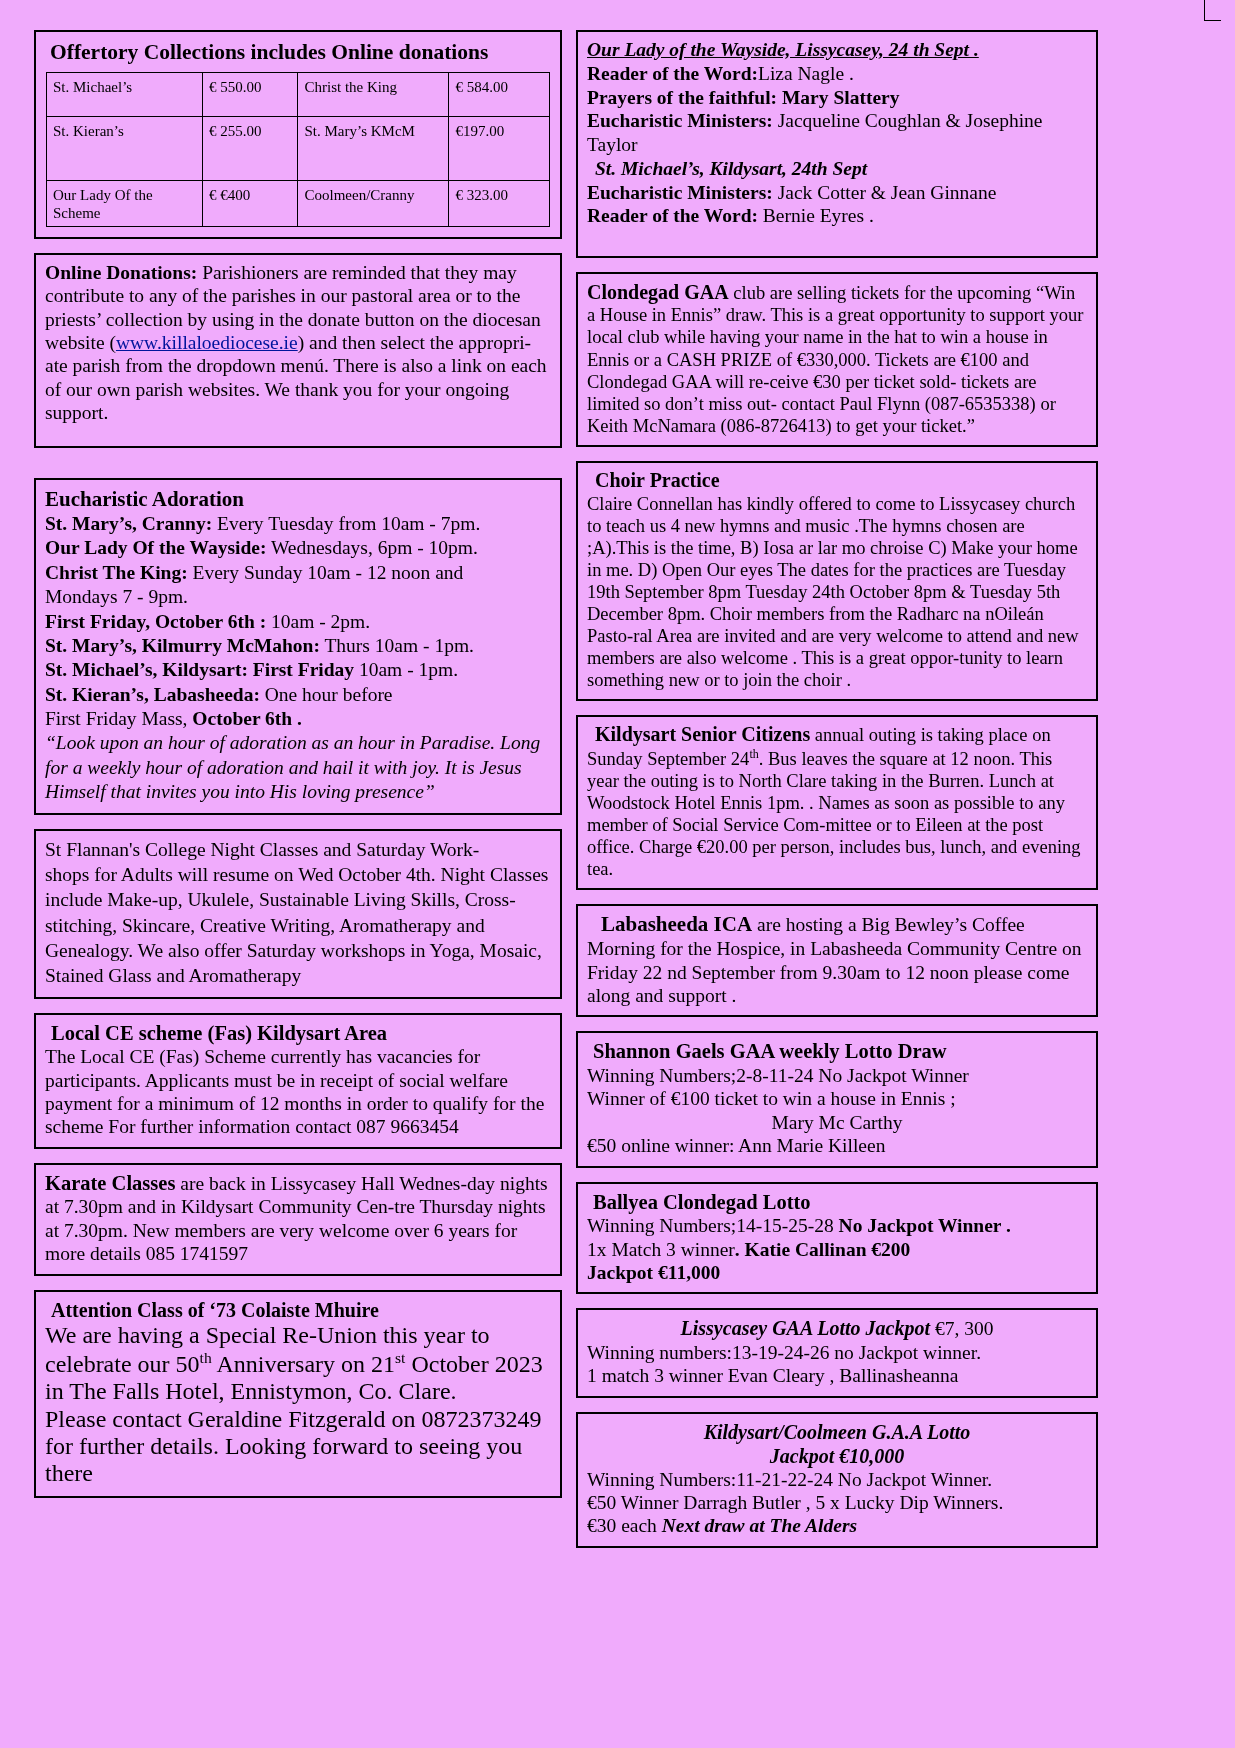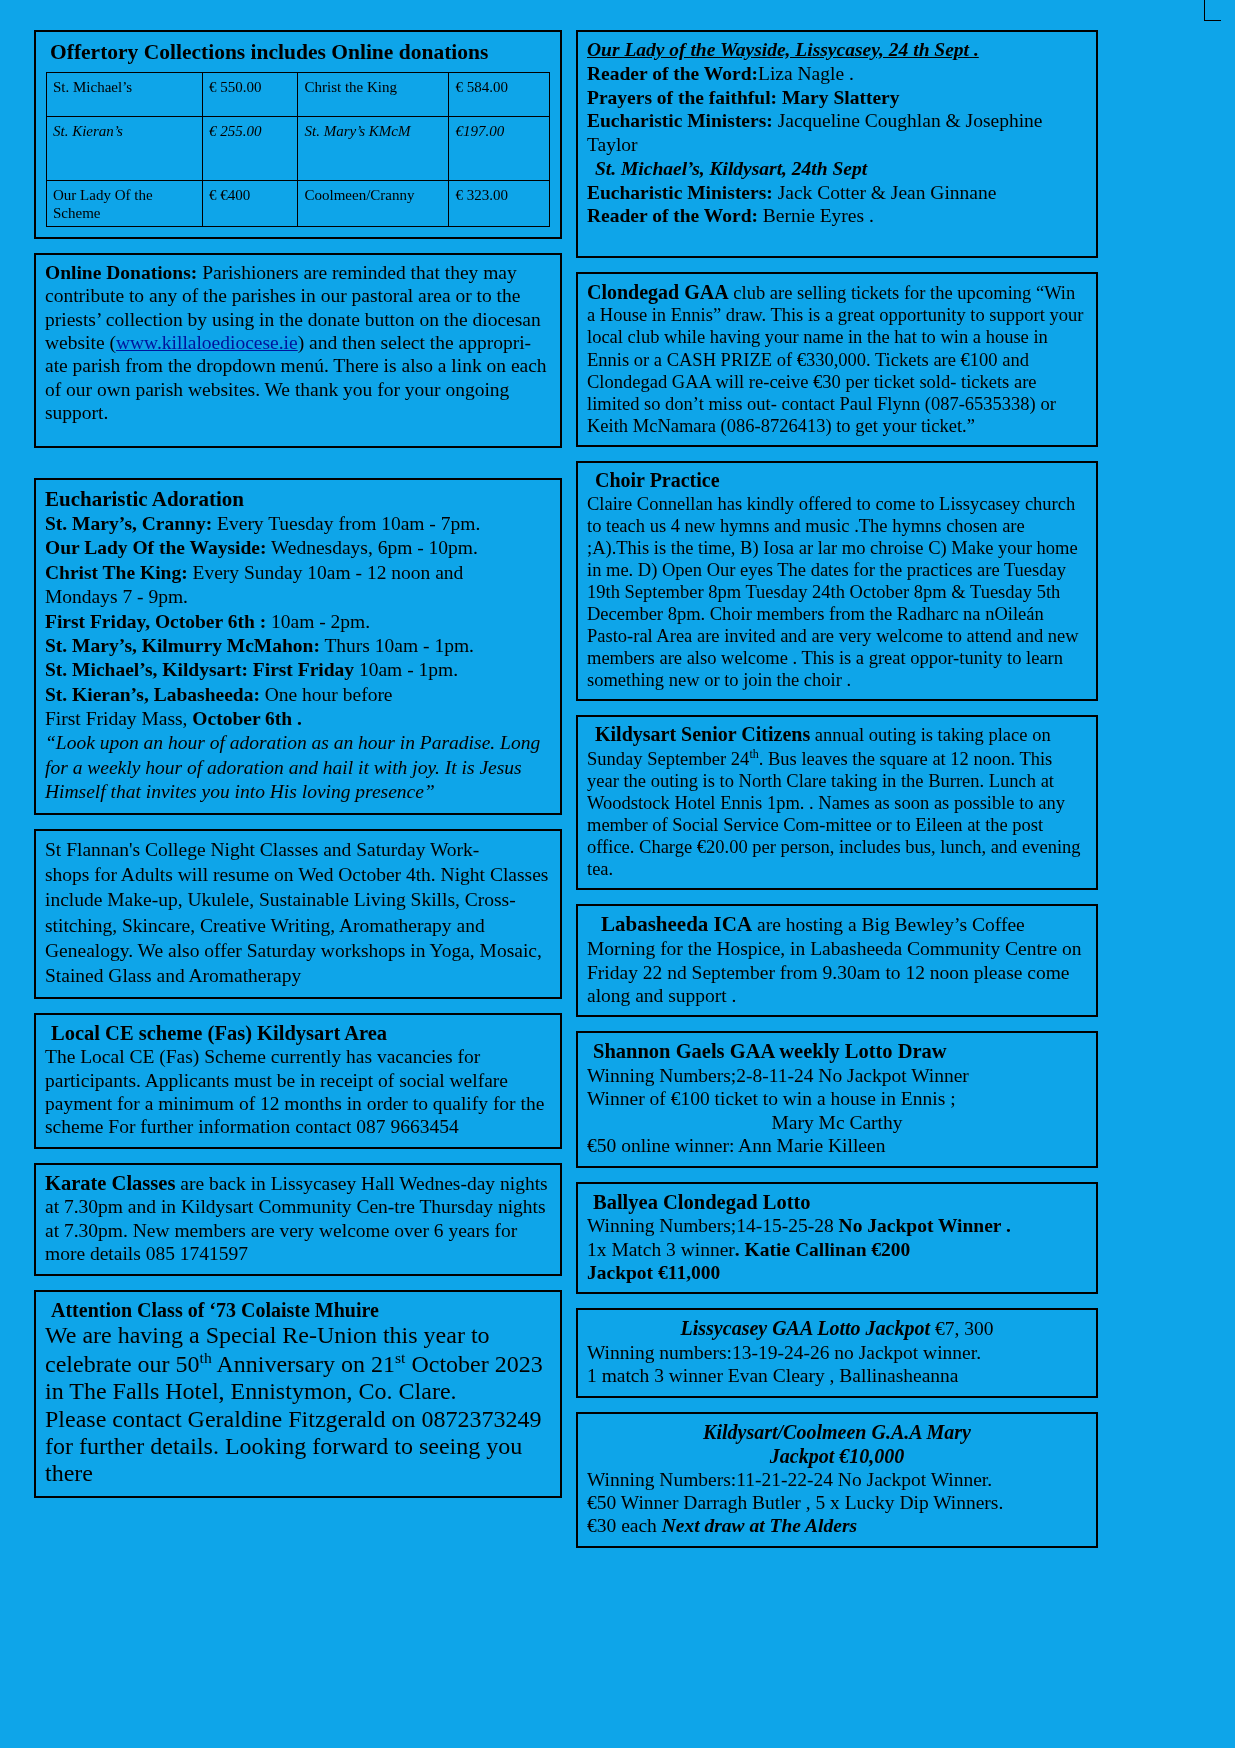--- a/index.html
+++ b/index.html
@@ -9,21 +9,21 @@
   }
   body {
     font-family: "Liberation Serif", serif;
     color: #000000;
   }
   #page {
     position: relative;
     width: 1235px;
     height: 1748px;
     margin: 0 auto;
-    background: #0ea5e9;
+    background: #f0abfc;
     box-sizing: border-box;
     padding: 30px 26px 20px 34px;
   }
   .corner-mark {
     position: absolute;
     top: 0px;
     right: 14px;
     width: 16px;
     height: 20px;
     border-left: 1px solid #000;
@@ -67,21 +67,21 @@
   table.offertory td {
     border: 1px solid #000;
     padding: 5px 6px 4px 6px;
     vertical-align: top;
     height: 34px;
   }
   table.offertory td.c1 { width: 31%; }
   table.offertory td.c2 { width: 19%; }
   table.offertory td.c3 { width: 30%; }
   table.offertory td.c4 { width: 20%; }
-  table.offertory tr.tall td { height: 54px; font-style: italic; }
+  table.offertory tr.tall td { height: 54px; }
 
   .mass-box { font-size: 19.5px; line-height: 1.22; }
   .mass-box .hdr { font-weight: bold; font-style: italic; text-decoration: underline; }
 
   .link { text-decoration: underline; color: #00149c; }
 
   .adoration-box { line-height: 1.25; margin-top: 30px; }
   .adoration-quote { font-style: italic; line-height: 1.25; }
 
   .choir-box { font-size: 18.5px; line-height: 1.19; }
@@ -219,21 +219,21 @@
         <p class="b">Jackpot €11,000</p>
       </div>
 
       <div class="box">
         <p class="center"><span class="bi" style="font-size:20px;">Lissycasey GAA Lotto  Jackpot </span><span>€7, 300</span></p>
         <p>Winning numbers:13-19-24-26 no Jackpot winner.</p>
         <p> 1 match 3 winner   Evan Cleary ,   Ballinasheanna</p>
       </div>
 
       <div class="box">
-        <p class="bi center" style="font-size:20px;">Kildysart/Coolmeen G.A.A Mary</p>
+        <p class="bi center" style="font-size:20px;">Kildysart/Coolmeen G.A.A Lotto</p>
         <p class="bi center" style="font-size:20px;">Jackpot  €10,000</p>
         <p>Winning Numbers:11-21-22-24 No Jackpot Winner.</p>
         <p>€50 Winner Darragh Butler      , 5 x Lucky Dip Winners.</p>
         <p><span>€30 each </span><span class="bi">Next draw at   The Alders</span></p>
       </div>
 
     </div>
   </div>
 </div>
 

